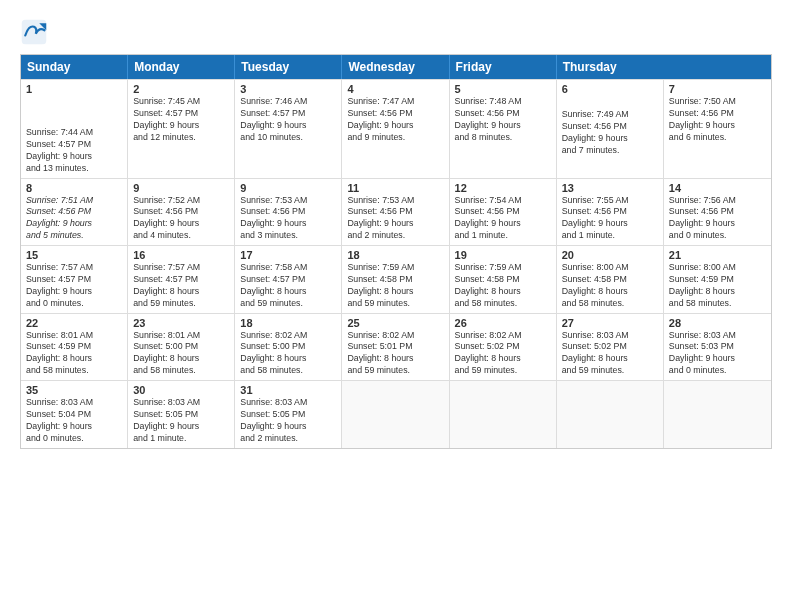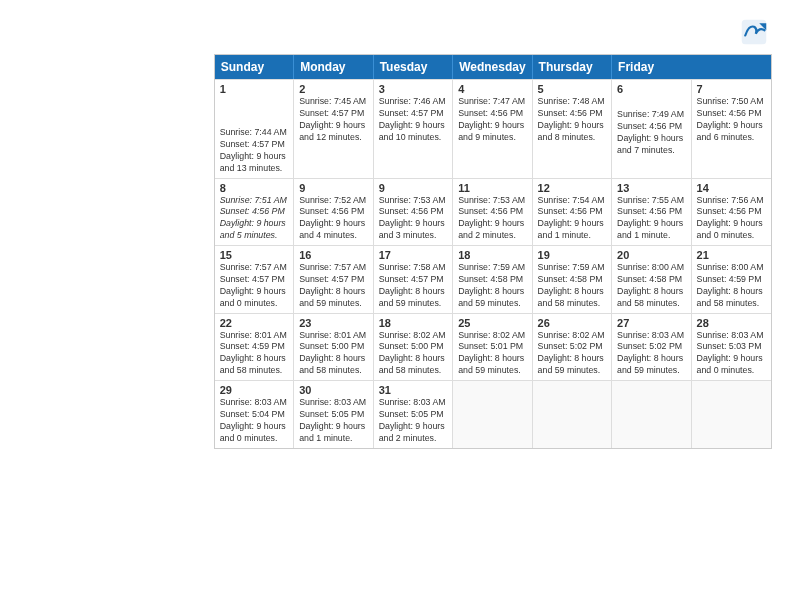--- a/index.html
+++ b/index.html
@@ -9,21 +9,20 @@
       width: 792px;
       height: 612px;
       overflow: hidden;
     }
     .page {
       width: 792px;
       height: 460px;
       padding: 18px 20px 12px 20px;
       display: flex;
       flex-direction: column;
-      align-items: flex-end;
     }
     .header {
       display: flex;
       align-items: flex-start;
       justify-content: space-between;
       margin-bottom: 8px;
     }
     .logo {
       display: flex;
       align-items: center;
@@ -131,22 +130,22 @@
       <div class="subtitle"></div>
     </div>
   </div>
 
   <div class="calendar">
     <div class="cal-header" id="cal-header">
         <div class="cal-header-cell">Sunday</div>
         <div class="cal-header-cell">Monday</div>
         <div class="cal-header-cell">Tuesday</div>
         <div class="cal-header-cell">Wednesday</div>
+        <div class="cal-header-cell">Friday</div>
         <div class="cal-header-cell">Thursday</div>
-        <div class="cal-header-cell">Friday</div>
       </div>
     <div class="cal-body" id="cal-body">
         <div class="cal-row">
           <div class="cal-cell">
             <span class="day-num">1</span>
             <div class="cell-text" style="white-space: pre-line; margin-top: 32px;">Sunrise: 7:44 AM
 Sunset: 4:57 PM
 Daylight: 9 hours
 and 13 minutes.</div>
           </div>
@@ -341,21 +340,21 @@
           <div class="cal-cell">
             <span class="day-num">28</span>
             <div class="cell-text" style="white-space: pre-line;">Sunrise: 8:03 AM
 Sunset: 5:03 PM
 Daylight: 9 hours
 and 0 minutes.</div>
           </div>
         </div>
         <div class="cal-row">
           <div class="cal-cell">
-            <span class="day-num">29</span>
+            <span class="day-num">35</span>
             <div class="cell-text" style="white-space: pre-line;">Sunrise: 8:03 AM
 Sunset: 5:04 PM
 Daylight: 9 hours
 and 0 minutes.</div>
           </div>
           <div class="cal-cell">
             <span class="day-num">30</span>
             <div class="cell-text" style="white-space: pre-line;">Sunrise: 8:03 AM
 Sunset: 5:05 PM
 Daylight: 9 hours

